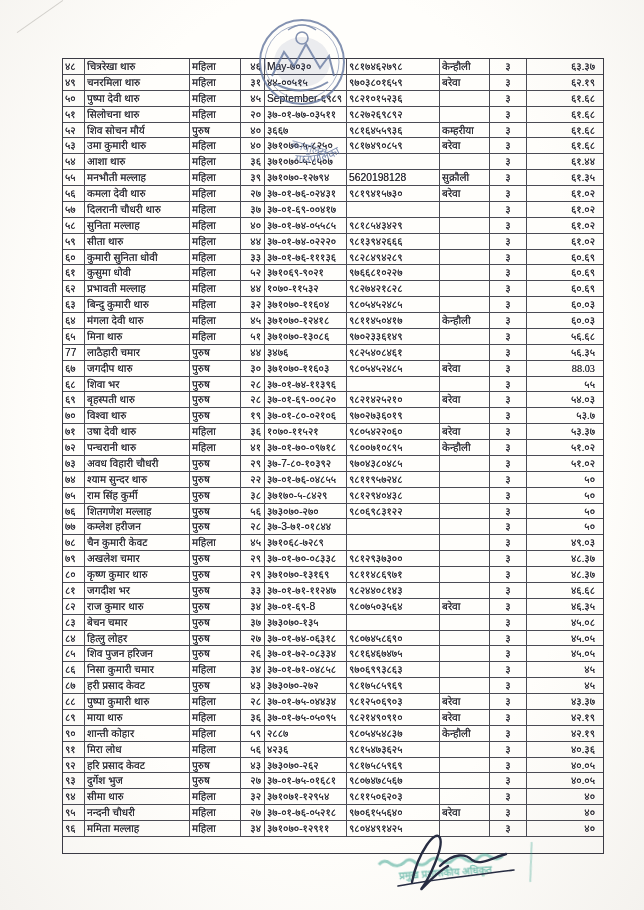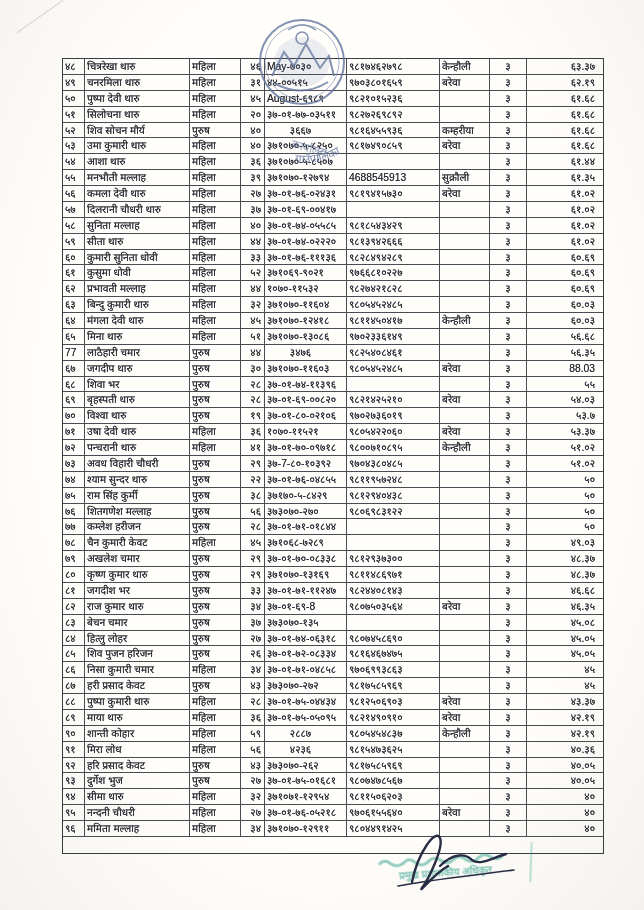--- a/index.html
+++ b/index.html
@@ -28,22 +28,22 @@
   .cell{
     border-right:1px solid #4b4b54;border-bottom:1px solid #4b4b54;
     font-size:10.3px;line-height:15.6px;white-space:nowrap;overflow:hidden;
     padding:0 2px;color:#26262f;text-shadow:0 0 .5px rgba(45,45,58,.75);
   }
   .trow:last-child .cell{border-bottom:none;margin-top:24px;}
   .cell:last-child{border-right:none;}
   .c-sn{text-align:left;padding-right:3px;}
   .c-age{text-align:right;padding-right:3px;}
   .c-group{text-align:center;}
-  .c-score{text-align:right;padding-right:8px;}
-  .c-id.ra{text-align:center;padding-right:12px;}
+  .c-score{text-align:right;padding-right:8px;font-family:Liberation Serif, serif;}
+  .c-id.ra{text-align:left;padding-right:12px;}
   
   .signature{position:absolute;left:388px;top:822px;width:140px;height:78px;z-index:6;}
   .office-stamp{
     position:absolute;left:366px;top:852px;width:158px;z-index:4;
     transform:rotate(-4deg);color:#2f9f8a;opacity:.62;filter:blur(.55px);
     text-align:center;font-size:10px;line-height:13px;font-weight:bold;
   }
   .stamp-smudge svg{display:block;margin:0 auto;}
   .stamp-edge{
     position:absolute;right:-8px;top:-4px;height:40px;width:0;
@@ -100,21 +100,21 @@
           <div class="cell c-phone">९७०३८०१६५९</div>
           <div class="cell c-address">बरेवा</div>
           <div class="cell c-group">३</div>
           <div class="cell c-score">६२.१९</div>
         </div>
         <div class="trow">
           <div class="cell c-sn">५०</div>
           <div class="cell c-name">पुष्पा देवी थारु</div>
           <div class="cell c-gender">महिला</div>
           <div class="cell c-age">४५</div>
-          <div class="cell c-id">August-६९८९</div>
+          <div class="cell c-id">September-६९८९</div>
           <div class="cell c-phone">९८२१०१५२३६</div>
           <div class="cell c-address"></div>
           <div class="cell c-group">३</div>
           <div class="cell c-score">६१.६८</div>
         </div>
         <div class="trow">
           <div class="cell c-sn">५१</div>
           <div class="cell c-name">सिलोचना थारु</div>
           <div class="cell c-gender">महिला</div>
           <div class="cell c-age">२०</div>
@@ -156,21 +156,21 @@
           <div class="cell c-address"></div>
           <div class="cell c-group">३</div>
           <div class="cell c-score">६१.४४</div>
         </div>
         <div class="trow">
           <div class="cell c-sn">५५</div>
           <div class="cell c-name">मनभौती मल्लाह</div>
           <div class="cell c-gender">महिला</div>
           <div class="cell c-age">३९</div>
           <div class="cell c-id">३७१०७०-१२७९४</div>
-          <div class="cell c-phone">4688545913</div>
+          <div class="cell c-phone">5620198128</div>
           <div class="cell c-address">सुक्रौली</div>
           <div class="cell c-group">३</div>
           <div class="cell c-score">६१.३५</div>
         </div>
         <div class="trow">
           <div class="cell c-sn">५६</div>
           <div class="cell c-name">कमला देवी थारु</div>
           <div class="cell c-gender">महिला</div>
           <div class="cell c-age">२७</div>
           <div class="cell c-id">३७-०१-७६-०२४३१</div>
@@ -397,21 +397,21 @@
           <div class="cell c-phone">९८०६९८३१२२</div>
           <div class="cell c-address"></div>
           <div class="cell c-group">३</div>
           <div class="cell c-score">५०</div>
         </div>
         <div class="trow">
           <div class="cell c-sn">७७</div>
           <div class="cell c-name">कम्लेश हरीजन</div>
           <div class="cell c-gender">पुरुष</div>
           <div class="cell c-age">२८</div>
-          <div class="cell c-id">३७-०१-७१-०१८४४</div>
+          <div class="cell c-id">३७-3-७१-०१८४४</div>
           <div class="cell c-phone"></div>
           <div class="cell c-address"></div>
           <div class="cell c-group">३</div>
           <div class="cell c-score">५०</div>
         </div>
         <div class="trow">
           <div class="cell c-sn">७८</div>
           <div class="cell c-name">चैन कुमारी केवट</div>
           <div class="cell c-gender">महिला</div>
           <div class="cell c-age">४५</div>

